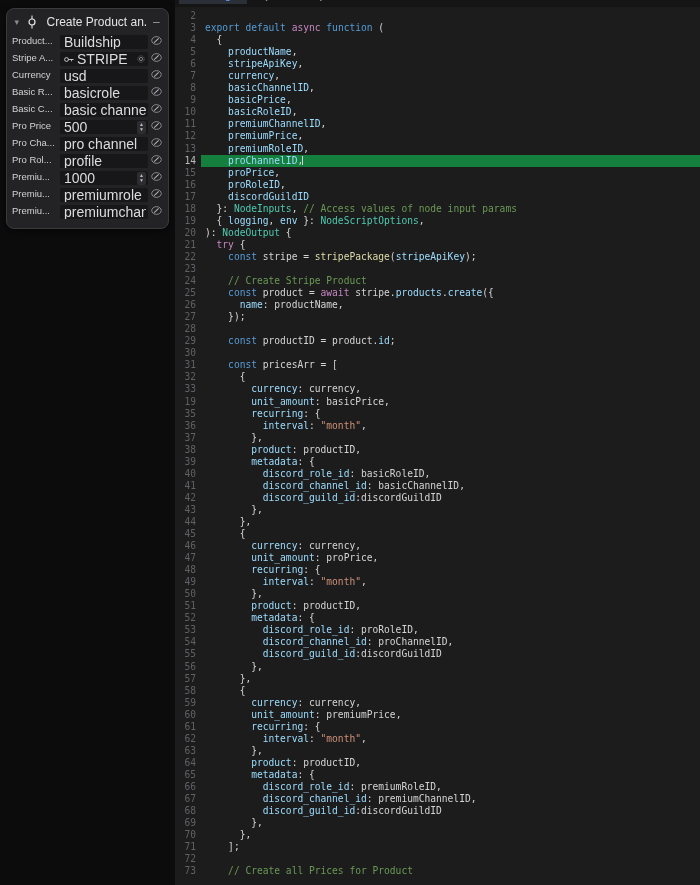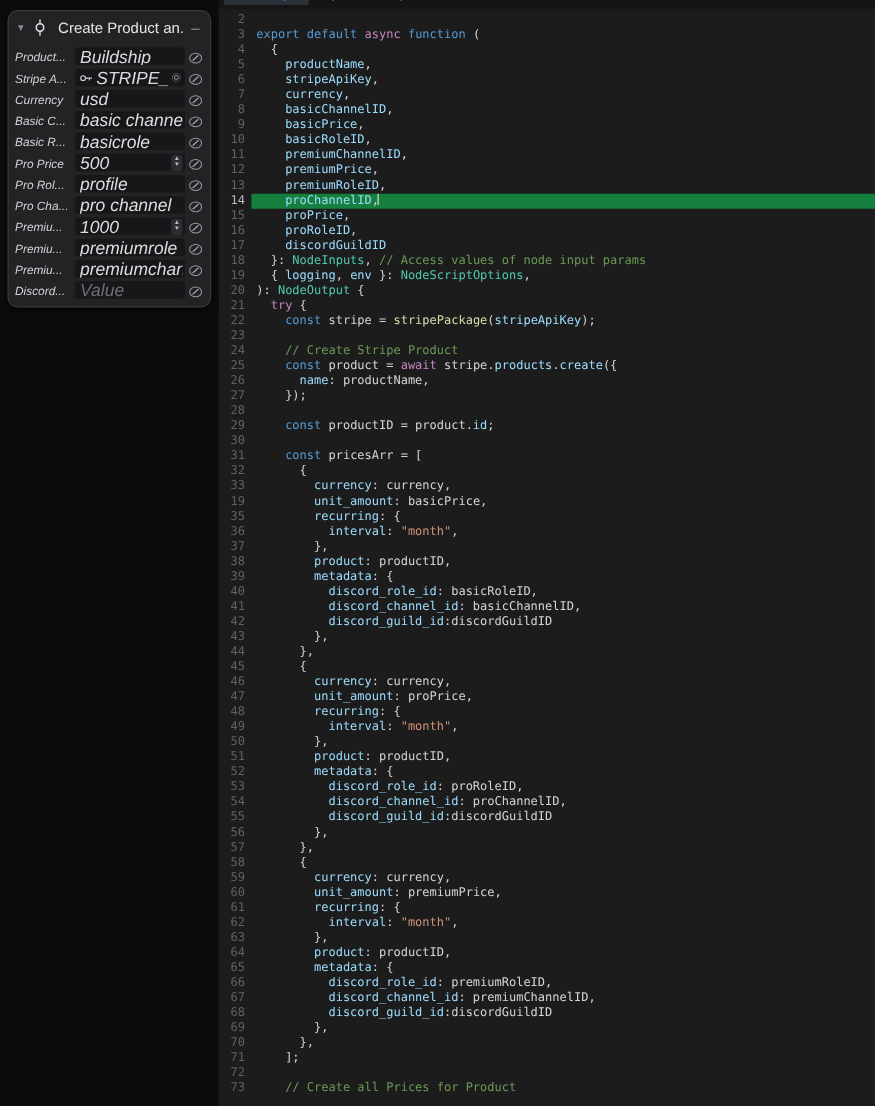--- a/index.html
+++ b/index.html
@@ -73,24 +73,23 @@
     width: 12px;
     text-align: center;
     cursor: pointer;
     user-select: none;
   }
   #node-body {
     padding: 0 5px;
   }
   .param-row {
     display: flex;
-    align-items: flex-end;
+    align-items: flex-start;
     height: 17px;
     margin-bottom: 0px;
-    font-style: italic;
   }
   .param-label {
     flex: 0 0 48px;
     color: #d2d2d6;
     font-size: 9.5px;
     white-space: nowrap;
     overflow: hidden;
     padding-right: 3px;
   }
   .param-field {
@@ -309,35 +308,35 @@
               <span class="param-value">usd</span>
             </div>
             <span class="pencil-btn">
               <svg width="11" height="11" viewBox="0 0 12 12">
                 <ellipse cx="6" cy="6" rx="5.2" ry="4.2" fill="none" stroke="#9a9aa2" stroke-width="0.9"></ellipse>
                 <line x1="3.4" y1="8.2" x2="8.4" y2="3.6" stroke="#b6b6be" stroke-width="1.1"></line>
               </svg>
             </span>
           </div>
           <div class="param-row">
+            <div class="param-label">Basic R...</div>
+            <div class="param-field">
+              <span class="param-value">basicrole</span>
+            </div>
+            <span class="pencil-btn">
+              <svg width="11" height="11" viewBox="0 0 12 12">
+                <ellipse cx="6" cy="6" rx="5.2" ry="4.2" fill="none" stroke="#9a9aa2" stroke-width="0.9"></ellipse>
+                <line x1="3.4" y1="8.2" x2="8.4" y2="3.6" stroke="#b6b6be" stroke-width="1.1"></line>
+              </svg>
+            </span>
+          </div>
+          <div class="param-row">
             <div class="param-label">Basic C...</div>
             <div class="param-field">
               <span class="param-value">basic channel</span>
-            </div>
-            <span class="pencil-btn">
-              <svg width="11" height="11" viewBox="0 0 12 12">
-                <ellipse cx="6" cy="6" rx="5.2" ry="4.2" fill="none" stroke="#9a9aa2" stroke-width="0.9"></ellipse>
-                <line x1="3.4" y1="8.2" x2="8.4" y2="3.6" stroke="#b6b6be" stroke-width="1.1"></line>
-              </svg>
-            </span>
-          </div>
-          <div class="param-row">
-            <div class="param-label">Basic R...</div>
-            <div class="param-field">
-              <span class="param-value">basicrole</span>
             </div>
             <span class="pencil-btn">
               <svg width="11" height="11" viewBox="0 0 12 12">
                 <ellipse cx="6" cy="6" rx="5.2" ry="4.2" fill="none" stroke="#9a9aa2" stroke-width="0.9"></ellipse>
                 <line x1="3.4" y1="8.2" x2="8.4" y2="3.6" stroke="#b6b6be" stroke-width="1.1"></line>
               </svg>
             </span>
           </div>
           <div class="param-row">
             <div class="param-label">Pro Price</div>
@@ -349,35 +348,35 @@
               </span>
             </div>
             <span class="pencil-btn">
               <svg width="11" height="11" viewBox="0 0 12 12">
                 <ellipse cx="6" cy="6" rx="5.2" ry="4.2" fill="none" stroke="#9a9aa2" stroke-width="0.9"></ellipse>
                 <line x1="3.4" y1="8.2" x2="8.4" y2="3.6" stroke="#b6b6be" stroke-width="1.1"></line>
               </svg>
             </span>
           </div>
           <div class="param-row">
+            <div class="param-label">Pro Cha...</div>
+            <div class="param-field">
+              <span class="param-value">pro channel</span>
+            </div>
+            <span class="pencil-btn">
+              <svg width="11" height="11" viewBox="0 0 12 12">
+                <ellipse cx="6" cy="6" rx="5.2" ry="4.2" fill="none" stroke="#9a9aa2" stroke-width="0.9"></ellipse>
+                <line x1="3.4" y1="8.2" x2="8.4" y2="3.6" stroke="#b6b6be" stroke-width="1.1"></line>
+              </svg>
+            </span>
+          </div>
+          <div class="param-row">
             <div class="param-label">Pro Rol...</div>
             <div class="param-field">
               <span class="param-value">profile</span>
-            </div>
-            <span class="pencil-btn">
-              <svg width="11" height="11" viewBox="0 0 12 12">
-                <ellipse cx="6" cy="6" rx="5.2" ry="4.2" fill="none" stroke="#9a9aa2" stroke-width="0.9"></ellipse>
-                <line x1="3.4" y1="8.2" x2="8.4" y2="3.6" stroke="#b6b6be" stroke-width="1.1"></line>
-              </svg>
-            </span>
-          </div>
-          <div class="param-row">
-            <div class="param-label">Pro Cha...</div>
-            <div class="param-field">
-              <span class="param-value">pro channel</span>
             </div>
             <span class="pencil-btn">
               <svg width="11" height="11" viewBox="0 0 12 12">
                 <ellipse cx="6" cy="6" rx="5.2" ry="4.2" fill="none" stroke="#9a9aa2" stroke-width="0.9"></ellipse>
                 <line x1="3.4" y1="8.2" x2="8.4" y2="3.6" stroke="#b6b6be" stroke-width="1.1"></line>
               </svg>
             </span>
           </div>
           <div class="param-row">
             <div class="param-label">Premiu...</div>
@@ -404,32 +403,20 @@
               <svg width="11" height="11" viewBox="0 0 12 12">
                 <ellipse cx="6" cy="6" rx="5.2" ry="4.2" fill="none" stroke="#9a9aa2" stroke-width="0.9"></ellipse>
                 <line x1="3.4" y1="8.2" x2="8.4" y2="3.6" stroke="#b6b6be" stroke-width="1.1"></line>
               </svg>
             </span>
           </div>
           <div class="param-row">
             <div class="param-label">Premiu...</div>
             <div class="param-field">
               <span class="param-value">premiumchannel</span>
-            </div>
-            <span class="pencil-btn">
-              <svg width="11" height="11" viewBox="0 0 12 12">
-                <ellipse cx="6" cy="6" rx="5.2" ry="4.2" fill="none" stroke="#9a9aa2" stroke-width="0.9"></ellipse>
-                <line x1="3.4" y1="8.2" x2="8.4" y2="3.6" stroke="#b6b6be" stroke-width="1.1"></line>
-              </svg>
-            </span>
-          </div>
-          <div class="param-row">
-            <div class="param-label">Discord...</div>
-            <div class="param-field">
-              <span class="param-value placeholder">Value</span>
             </div>
             <span class="pencil-btn">
               <svg width="11" height="11" viewBox="0 0 12 12">
                 <ellipse cx="6" cy="6" rx="5.2" ry="4.2" fill="none" stroke="#9a9aa2" stroke-width="0.9"></ellipse>
                 <line x1="3.4" y1="8.2" x2="8.4" y2="3.6" stroke="#b6b6be" stroke-width="1.1"></line>
               </svg>
             </span>
           </div>
         </div>
     </div>

